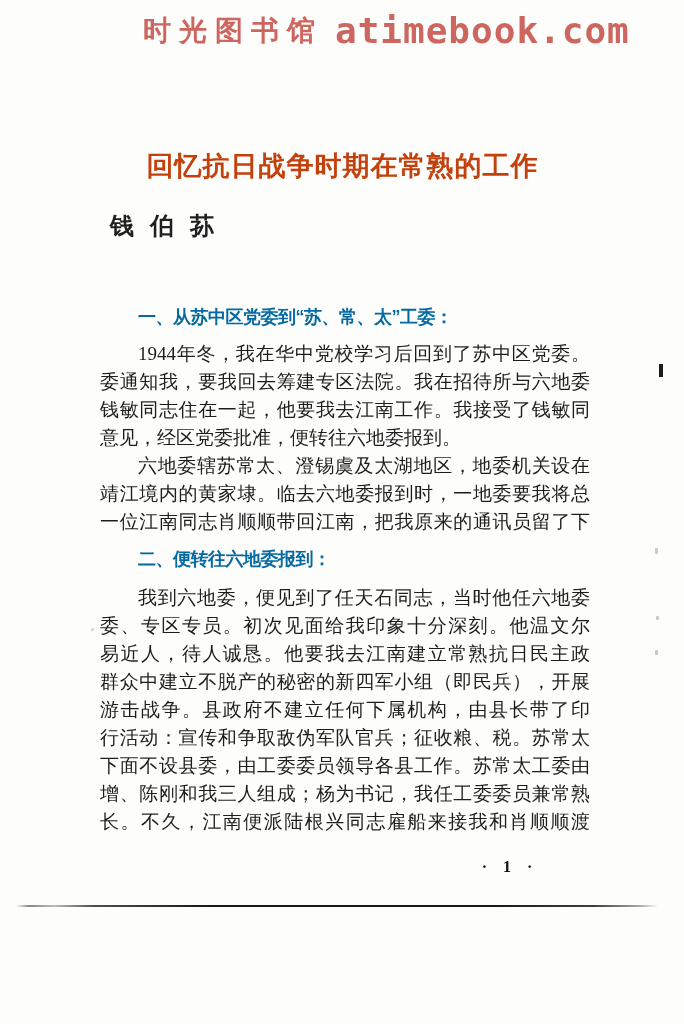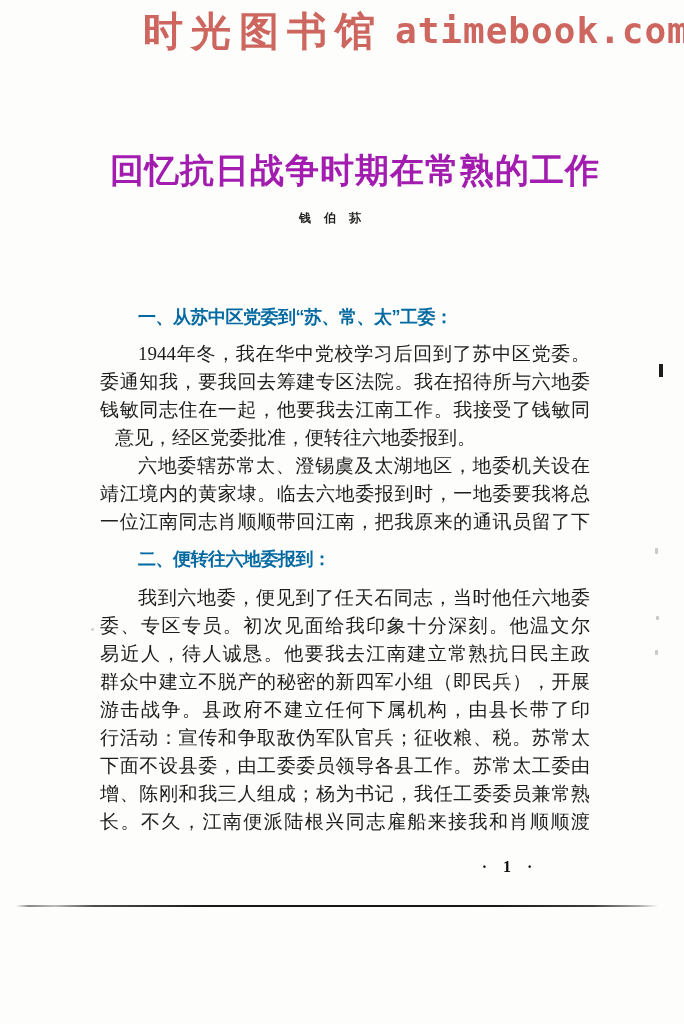--- a/index.html
+++ b/index.html
@@ -15,48 +15,48 @@
   
   .watermark {
     left: 143px; top: 2px;
     white-space: nowrap;
     color: #cd665e;
     display: flex; align-items: center;
   }
   .wm-cn {
     font-family: "Liberation Sans", "DejaVu Sans", sans-serif;
     font-weight: bold;
-    font-size: 40px;
+    font-size: 28px;
     letter-spacing: 8px;
     line-height: 58px;
   }
   .wm-en {
     font-family: "DejaVu Sans Mono", monospace;
     font-weight: bold;
     font-size: 36px;
     margin-left: 12px;
     letter-spacing: 1px;
     line-height: 58px;
   }
 
   
   .title {
     left: 110px; top: 148px; width: 465px;
     text-align: center;
     font-family: "Liberation Sans", "DejaVu Sans", sans-serif;
     font-weight: bold;
-    font-size: 34px;
-    color: #a21caf;
+    font-size: 27px;
+    color: #c2410c;
     letter-spacing: 1px;
     white-space: nowrap;
   }
   .author {
     left: 110px; top: 210px; width: 440px;
-    text-align: center;
-    font-size: 12px;
+    text-align: left;
+    font-size: 24px;
     font-weight: bold;
     color: #1f1f1f;
     word-spacing: 10px;
   }
   .sec-heading {
     left: 138px;
     font-family: "Liberation Sans", "DejaVu Sans", sans-serif;
     font-weight: bold;
     font-size: 18px;
     letter-spacing: -0.5px;
@@ -68,21 +68,21 @@
     font-size: 19px;
     line-height: 28px;
     color: #1d1d1d;
   }
   .line {
     text-align: justify;
     text-align-last: justify;
     height: 28px;
     overflow: hidden;
   }
-  .line.no-j { text-align: left; text-align-last: left; margin-left: 15px; }
+  .line.no-j { text-align: left; text-align-last: left; }
   .line.indent { padding-left: 38px; }
 
   .page-number {
     left: 458px; top: 858px; width: 104px;
     text-align: center;
     font-size: 16px;
     font-weight: bold;
     color: #111;
     letter-spacing: 6px;
   }

